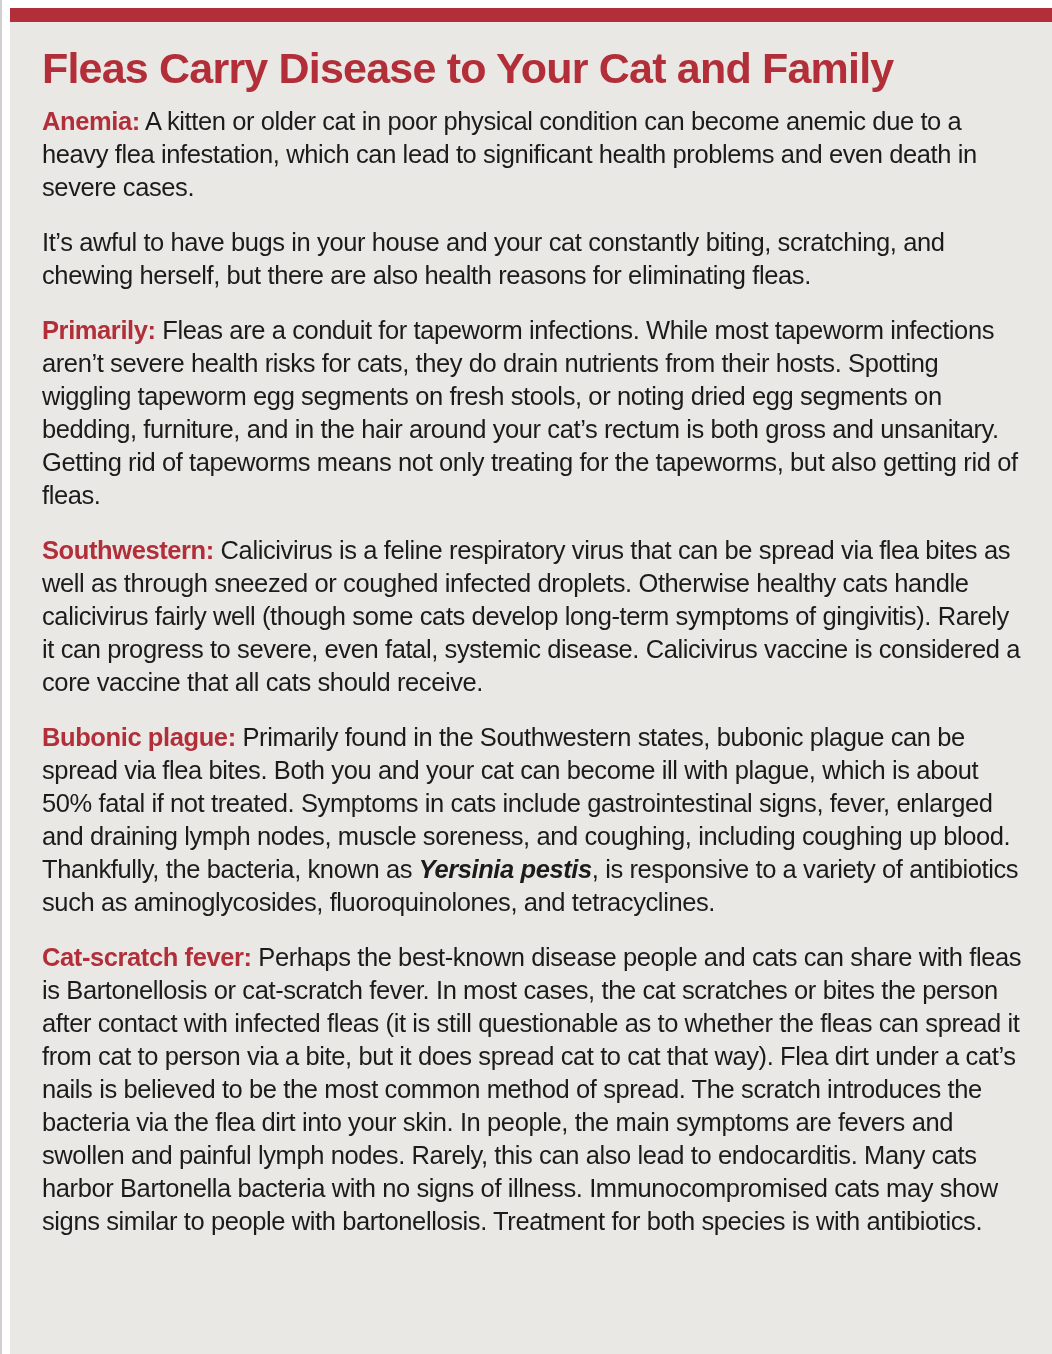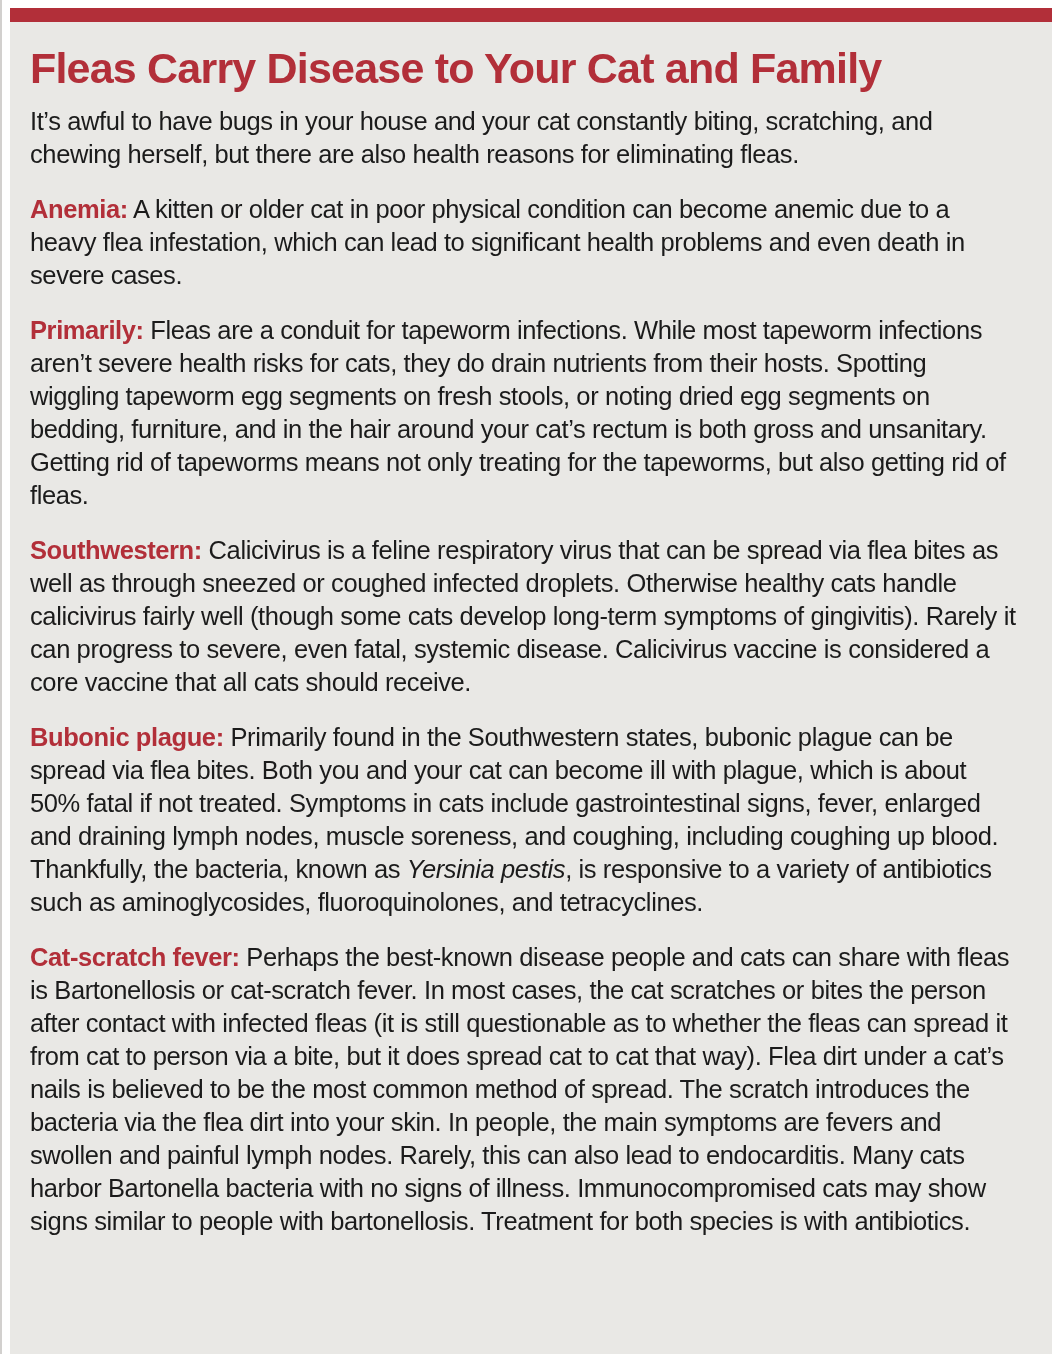--- a/index.html
+++ b/index.html
@@ -24,21 +24,21 @@
     right: 0;
     bottom: 0;
     background: #e9e8e5;
   }
   .top-bar {
     height: 14px;
     width: 100%;
     background: #b22f39;
   }
   .content {
-    padding: 16px 30px 0 20px;
+    padding: 16px 30px 0 32px;
     color: #1b1b1b;
   }
   h1.title {
     margin: 8px 0 14px 0;
     font-size: 43px;
     line-height: 1.05;
     font-weight: bold;
     letter-spacing: -0.8px;
     color: #b22f39;
   }
@@ -48,38 +48,39 @@
     line-height: 33px;
     letter-spacing: -0.4px;
     color: #1b1b1b;
   }
   p.para .lead {
     font-weight: bold;
     color: #b22f39;
   }
   p.para .italic {
     font-style: italic;
+    font-weight: bold;
   }
 </style>
 </head>
 <body>
 
 <div class="viewport">
   <div class="infobox">
     <div class="top-bar"></div>
     <div class="content">
 
       <h1 class="title">Fleas Carry Disease to Your Cat and Family</h1>
 
-      <p class="para">It’s awful to have bugs in your house and your cat constantly biting, scratching, and chewing herself, but there are also health reasons for eliminating fleas.</p>
-
       <p class="para">
         <span class="lead">Anemia:</span>
         <span>A kitten or older cat in poor physical condition can become anemic due to a heavy flea infestation, which can lead to significant health problems and even death in severe cases.</span>
       </p>
+
+      <p class="para">It’s awful to have bugs in your house and your cat constantly biting, scratching, and chewing herself, but there are also health reasons for eliminating fleas.</p>
 
       <p class="para">
         <span class="lead">Primarily:</span>
         <span>Fleas are a conduit for tapeworm infections. While most tapeworm infections aren’t severe health risks for cats, they do drain nutrients from their hosts. Spotting wiggling tapeworm egg segments on fresh stools, or noting dried egg segments on bedding, furniture, and in the hair around your cat’s rectum is both gross and unsanitary. Getting rid of tapeworms means not only treating for the tapeworms, but also getting rid of fleas.</span>
       </p>
 
       <p class="para">
         <span class="lead">Southwestern:</span>
         <span>Calicivirus is a feline respiratory virus that can be spread via flea bites as well as through sneezed or coughed infected droplets. Otherwise healthy cats handle calicivirus fairly well (though some cats develop long-term symptoms of gingivitis). Rarely it can progress to severe, even fatal, systemic disease. Calicivirus vaccine is considered a core vaccine that all cats should receive.</span>
       </p>

